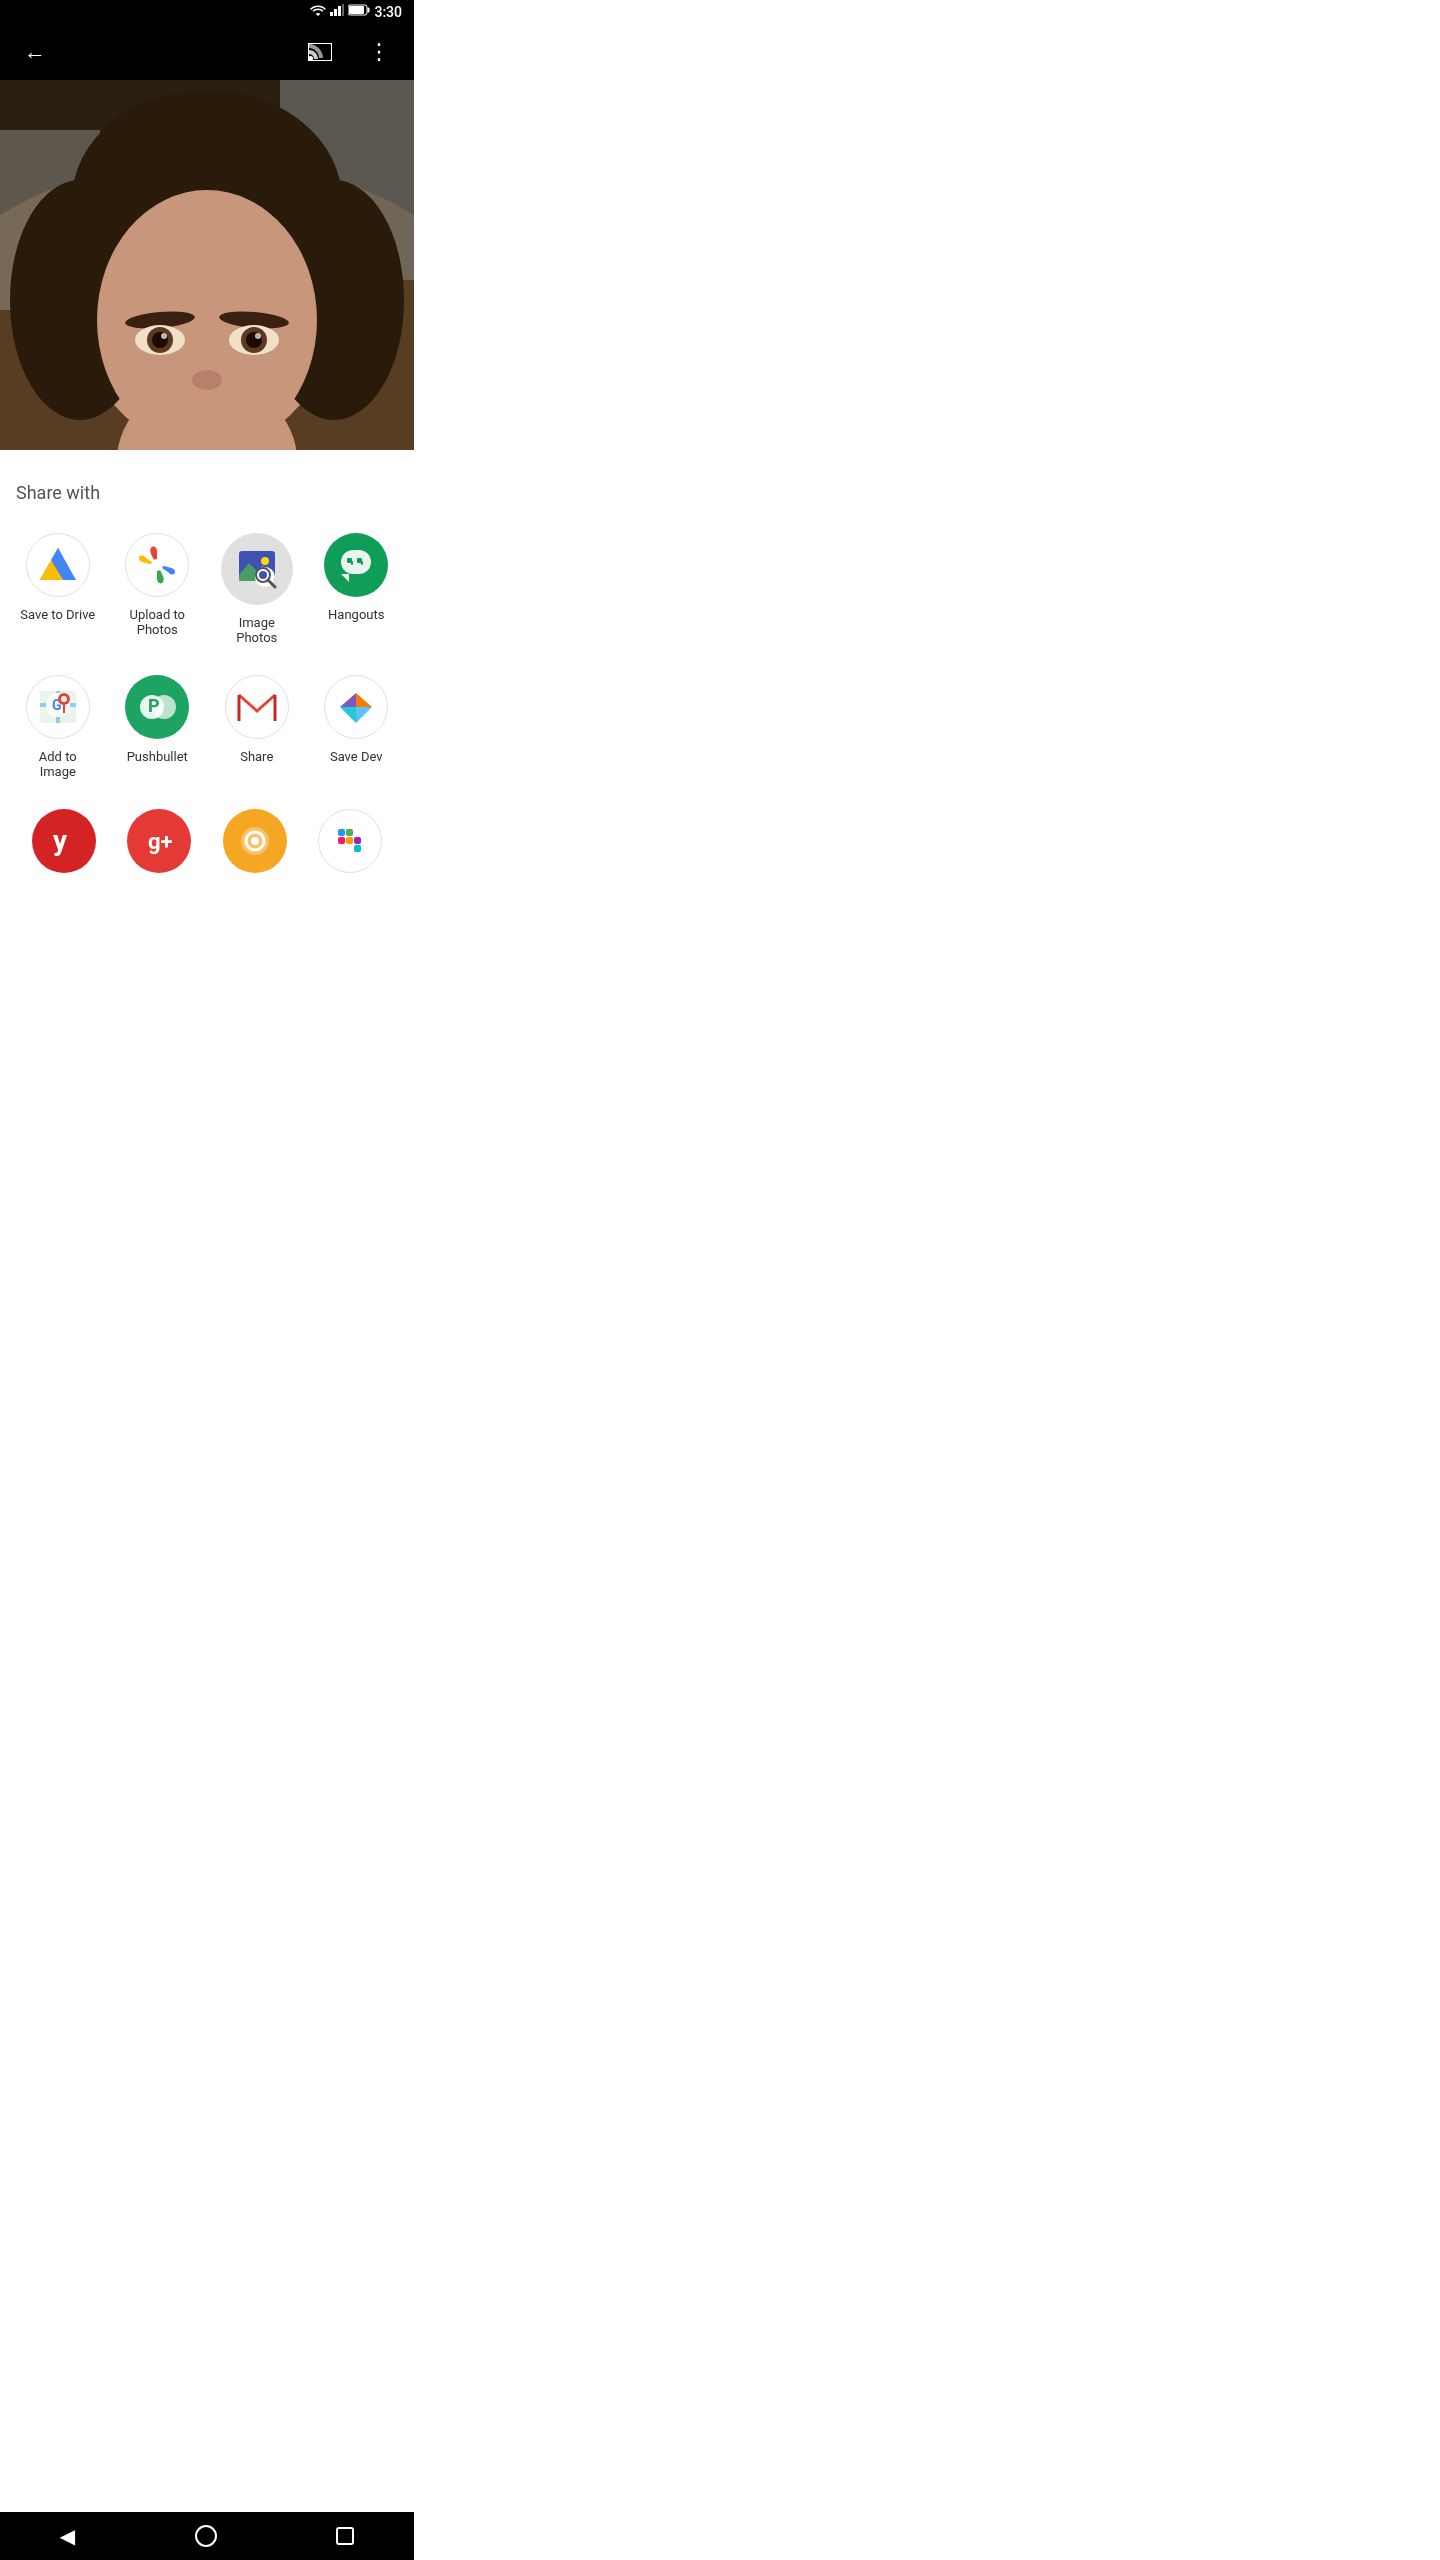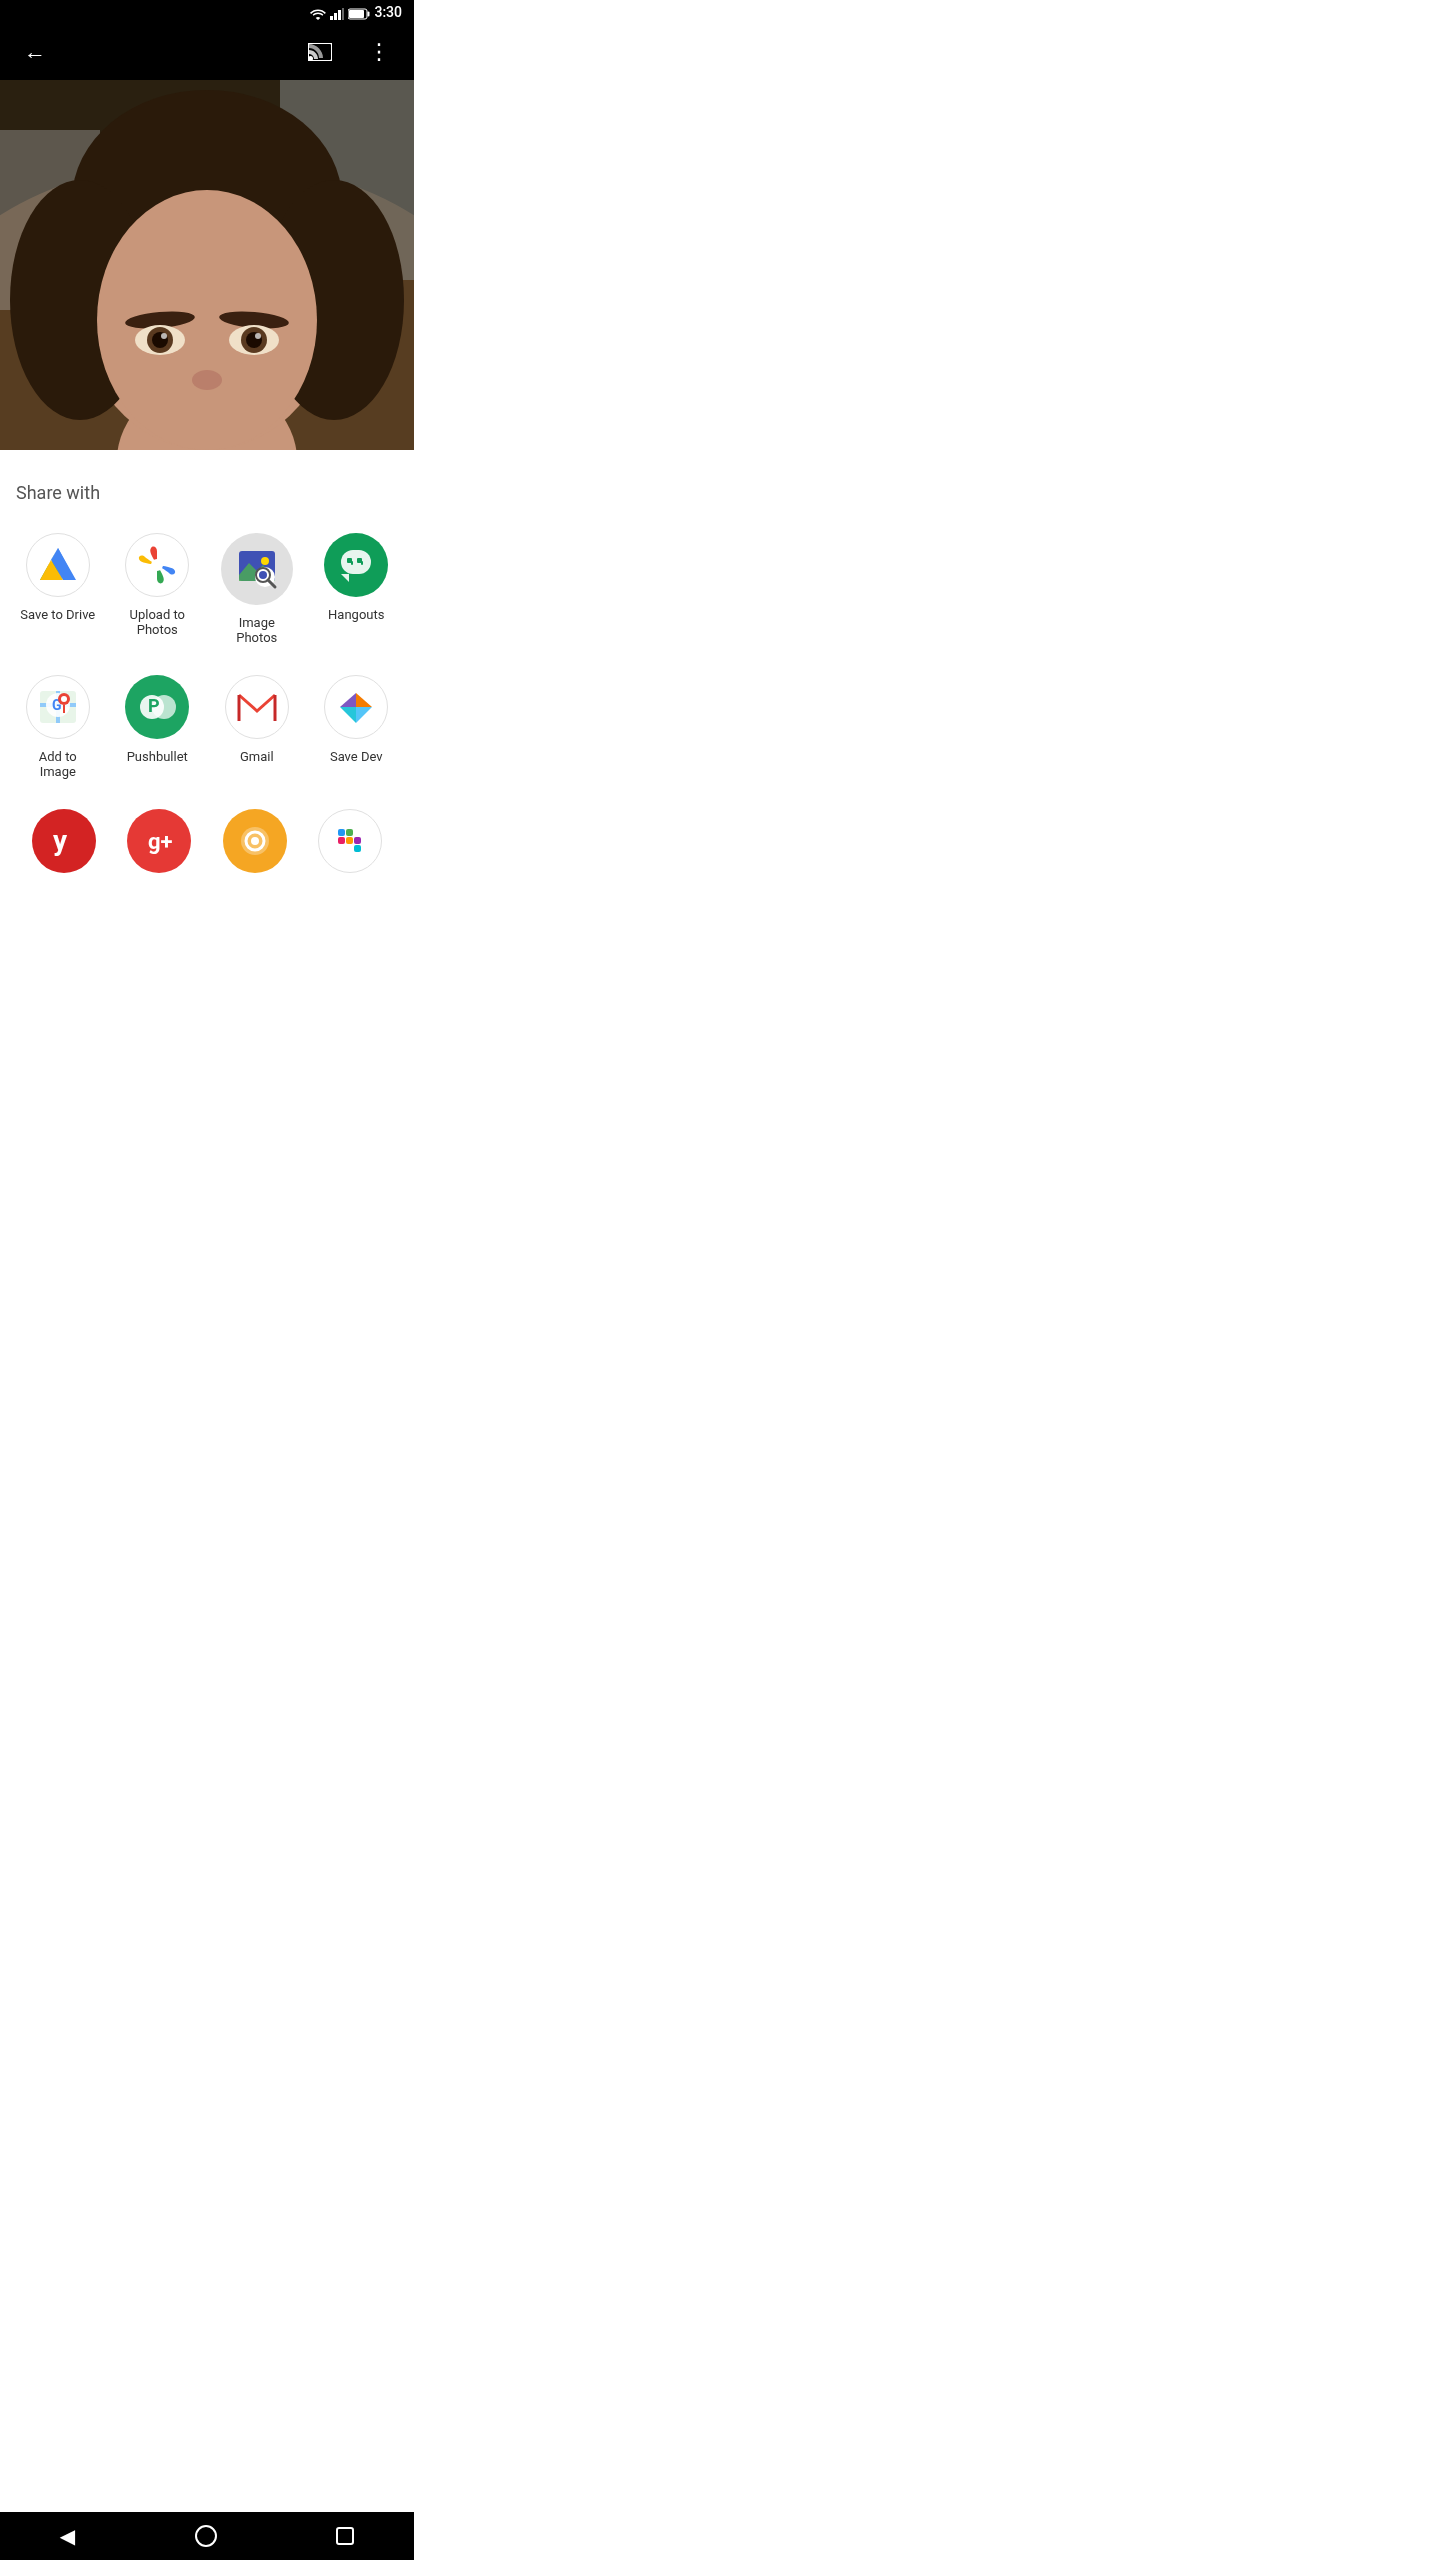--- a/index.html
+++ b/index.html
@@ -22,21 +22,21 @@
       align-items: center;
       justify-content: flex-end;
       padding: 0 12px;
       gap: 6px;
       font-size: 12px;
       font-weight: 500;
     }
 
     .status-icons {
       display: flex;
-      align-items: flex-end;
+      align-items: flex-start;
       gap: 4px;
     }
 
     
     .top-bar {
       background: #000;
       height: 56px;
       display: flex;
       align-items: center;
       justify-content: space-between;
@@ -382,21 +382,21 @@
       <div class="app-icon icon-gmail">
         <svg width="44" height="44" viewBox="0 0 44 44">
 
           <rect x="4" y="10" width="36" height="26" rx="2" fill="white"></rect>
 
           <path d="M4 10 L22 26 L40 10" stroke="#EA4335" stroke-width="3" fill="none"></path>
           <path d="M4 10 L4 36" stroke="#C62828" stroke-width="3"></path>
           <path d="M40 10 L40 36" stroke="#C62828" stroke-width="3"></path>
         </svg>
       </div>
-      <span class="app-label">Gmail</span>
+      <span class="app-label">Share</span>
     </div>
 
     <div class="app-item">
       <div class="app-icon icon-syncdev">
         <svg width="44" height="44" viewBox="0 0 44 44">
 
           <polygon points="22,8 38,22 22,22" fill="#F57C00"></polygon>
 
           <polygon points="22,22 38,22 22,38" fill="#29B6F6" opacity="0.8"></polygon>
 

